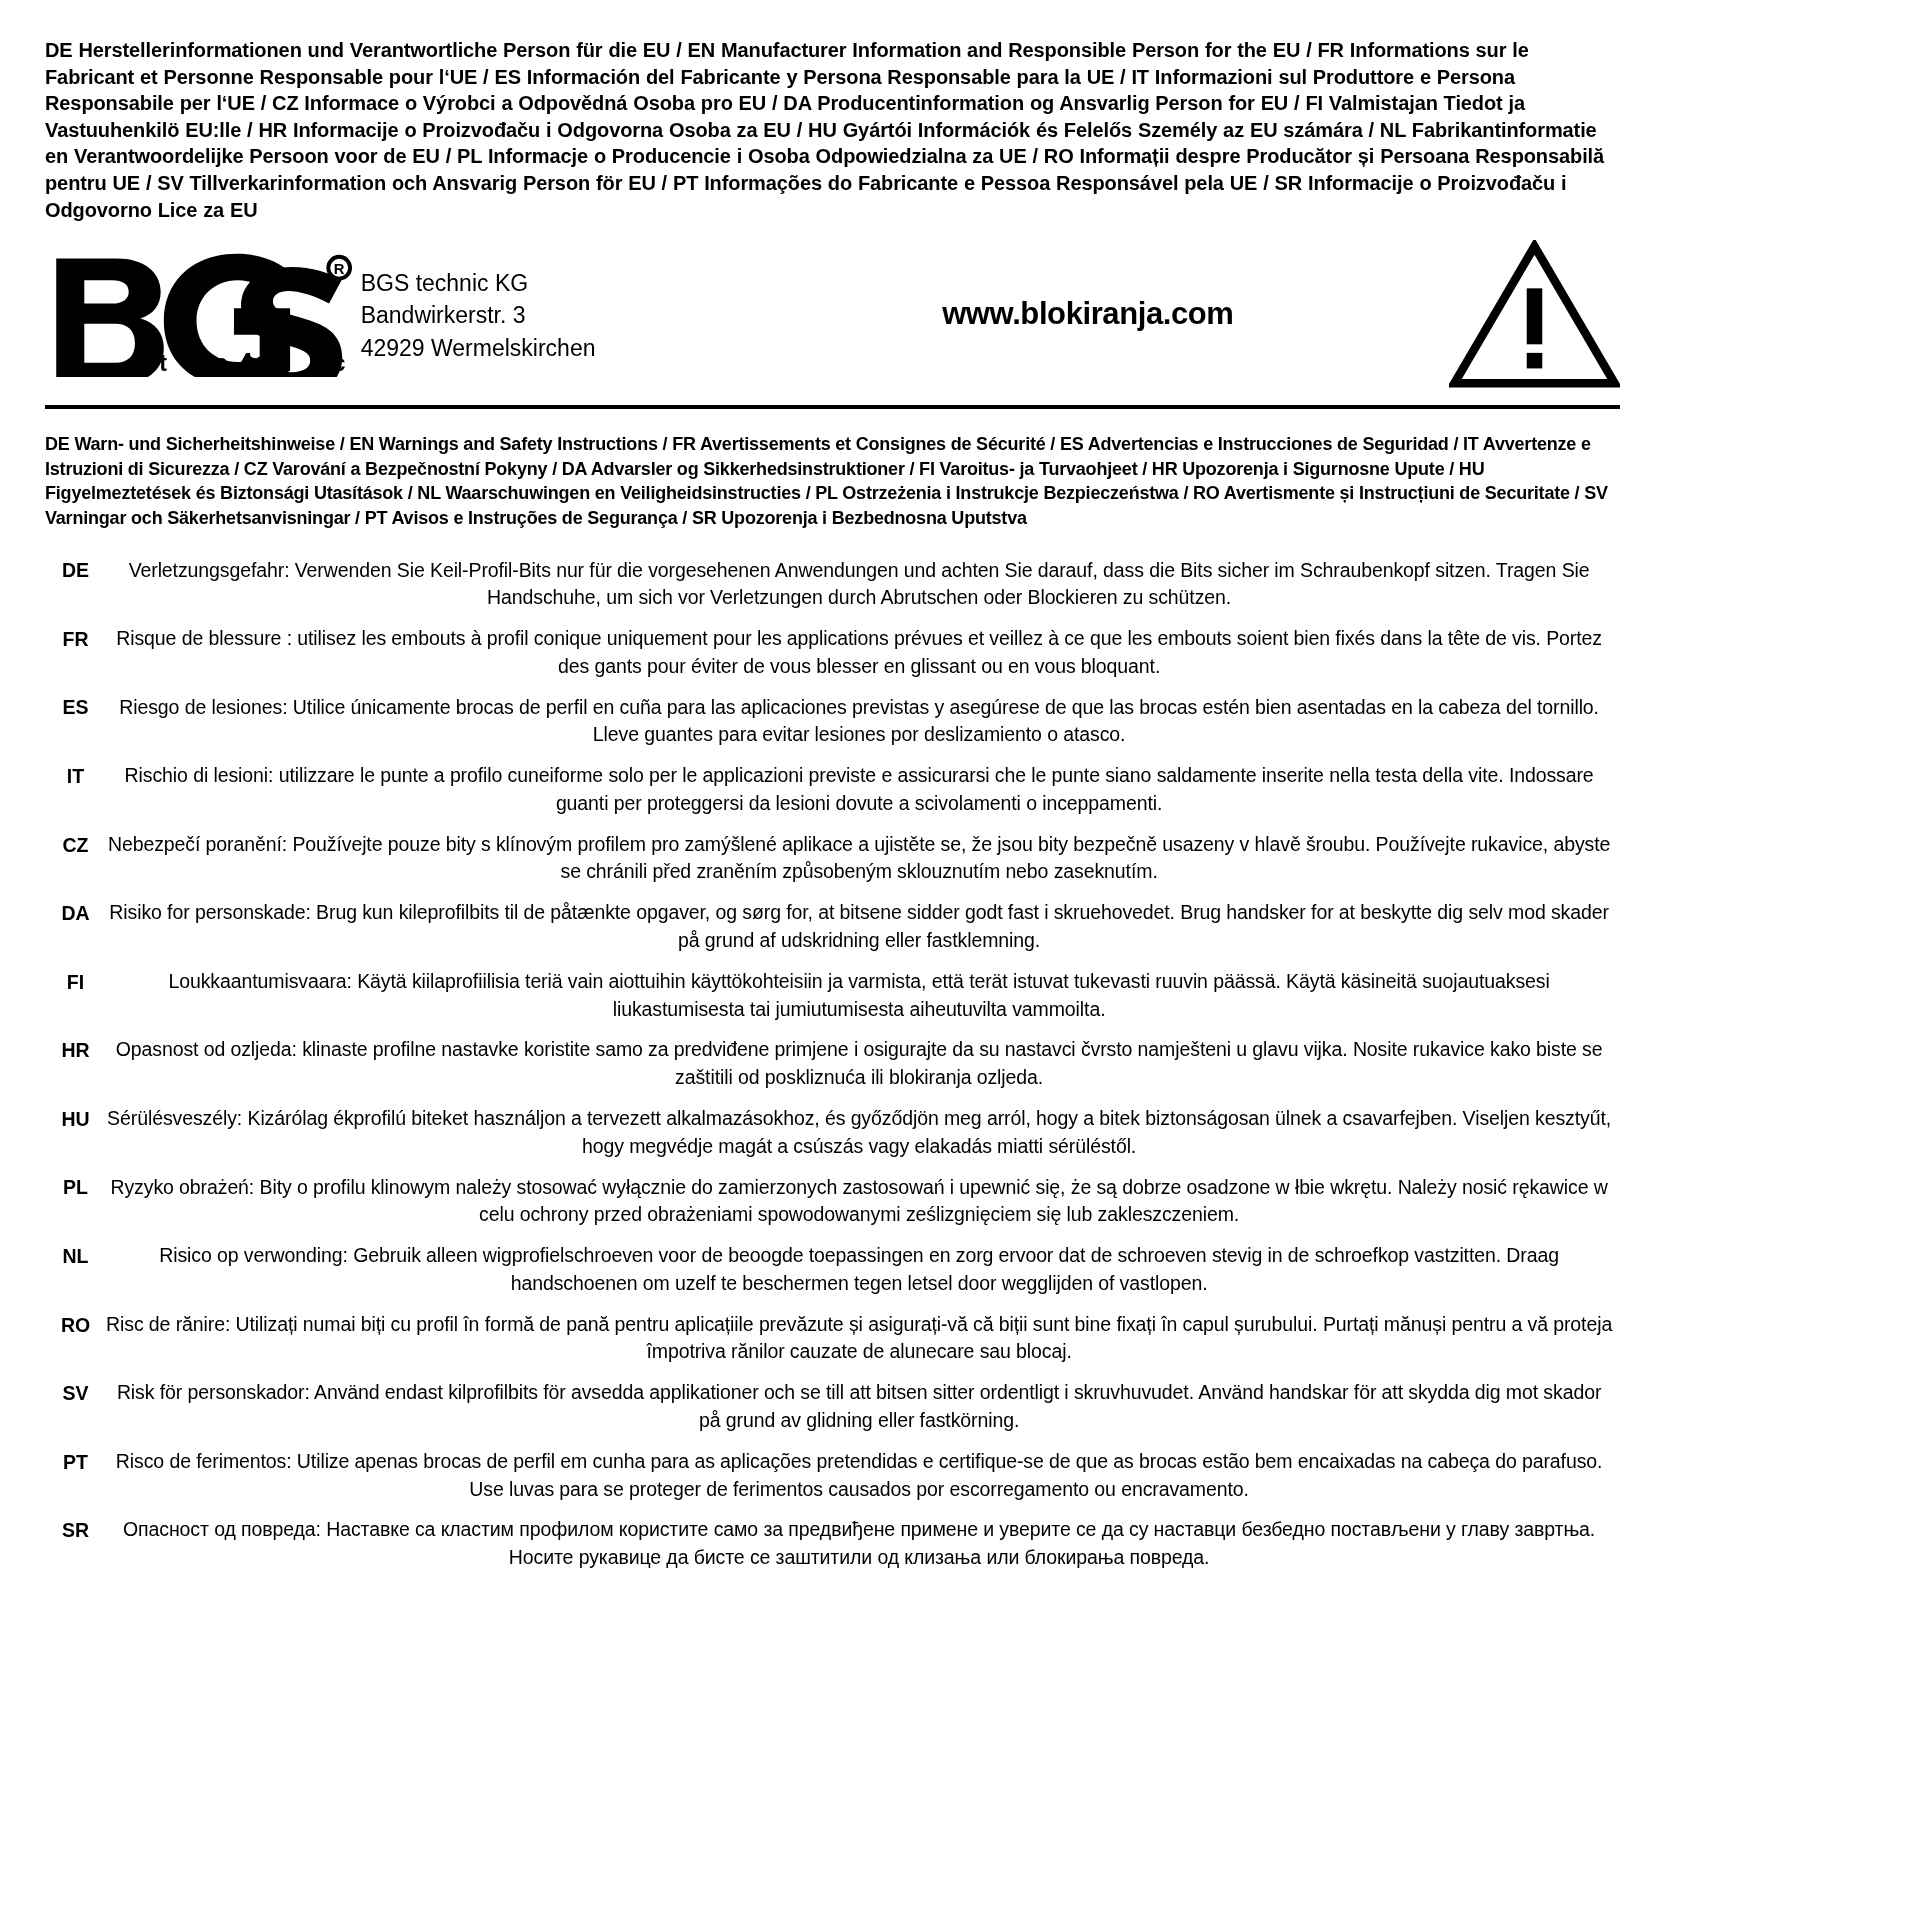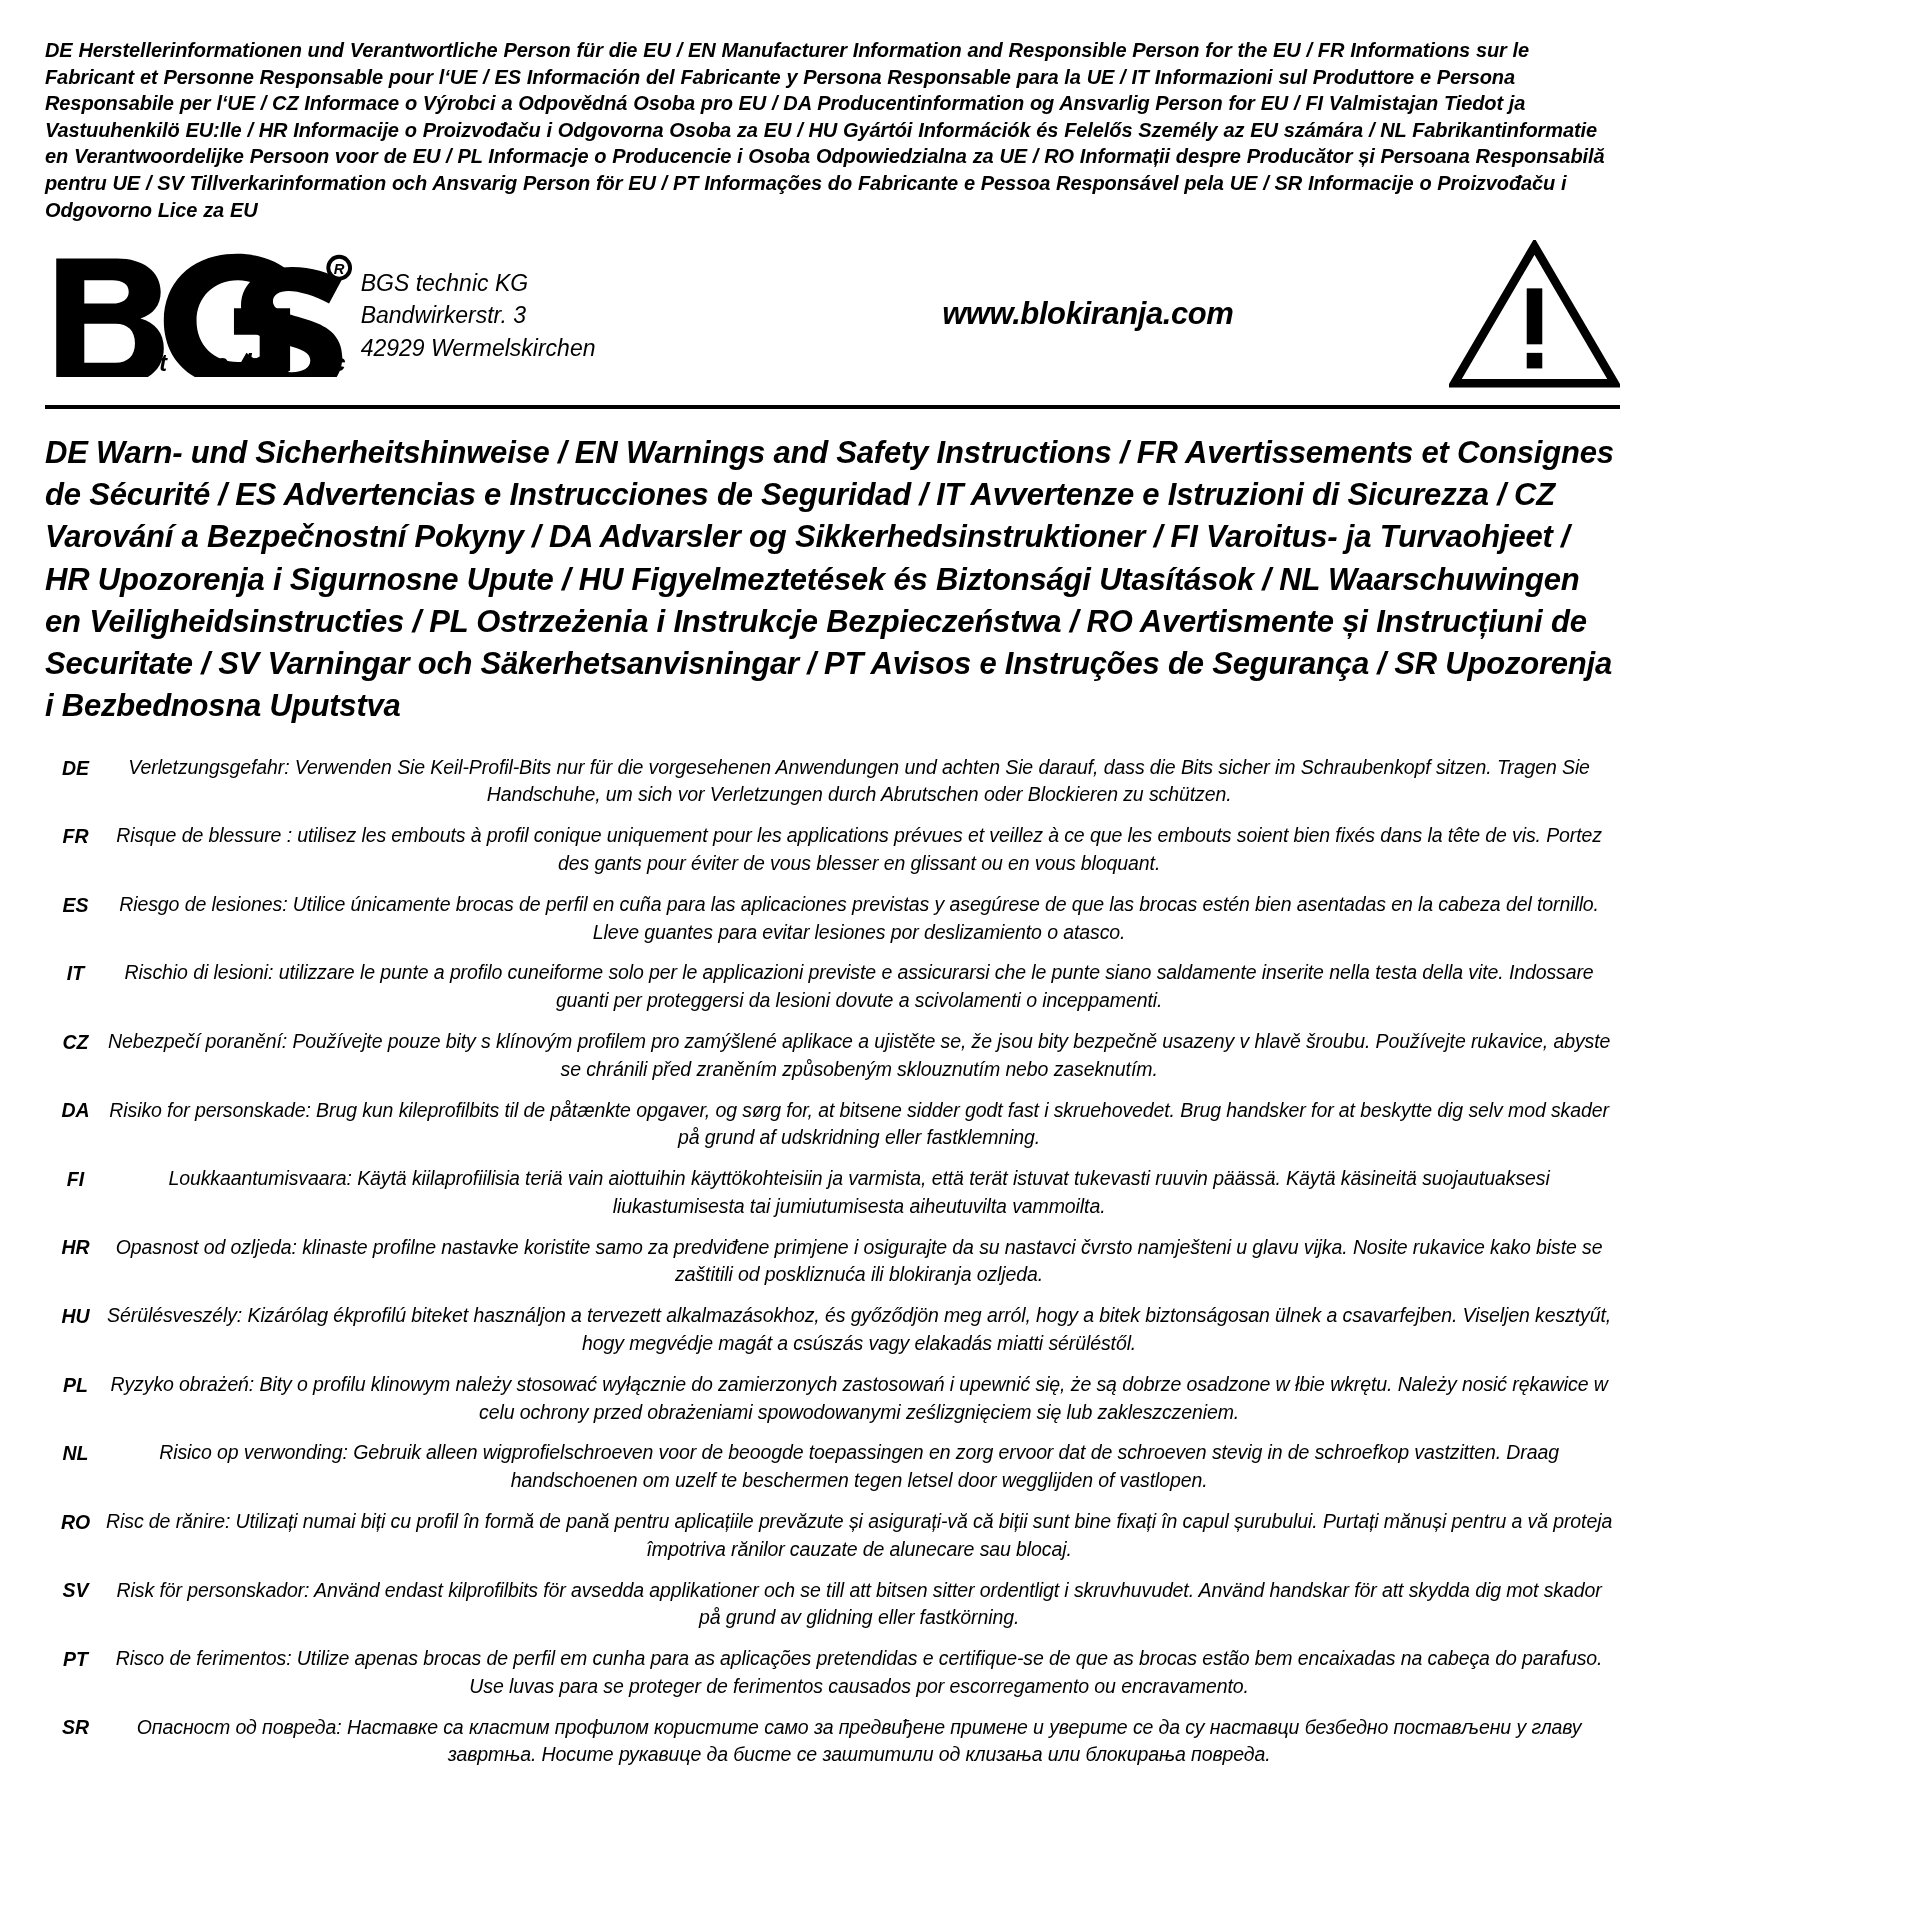--- a/index.html
+++ b/index.html
@@ -13,21 +13,20 @@
     font-family: "Liberation Sans", sans-serif;
     color: #000000;
     -webkit-font-smoothing: antialiased;
   }
   .page {
     width: 1665px;
     min-height: 1930px;
     box-sizing: border-box;
     padding: 37px 45px 31px 45px;
     position: relative;
-    font-style: italic;
   }
 
   
   .top-header {
     font-size: 20px;
     font-weight: bold;
     line-height: 1.33;
     letter-spacing: -0.1px;
     text-align: left;
     margin: 0 0 17px 0;
@@ -72,21 +71,21 @@
   }
   .warn-tri {
     flex: 0 0 179px;
     display: flex;
     justify-content: flex-end;
     align-items: center;
   }
 
   
   .warn-heading {
-    font-size: 31px;
+    font-size: 18px;
     font-weight: bold;
     line-height: 1.36;
     letter-spacing: -0.2px;
     margin: 0 0 26.5px 0;
   }
 
   
   .lang-list {
     margin-top: 3.1px;
     text-align: center;

